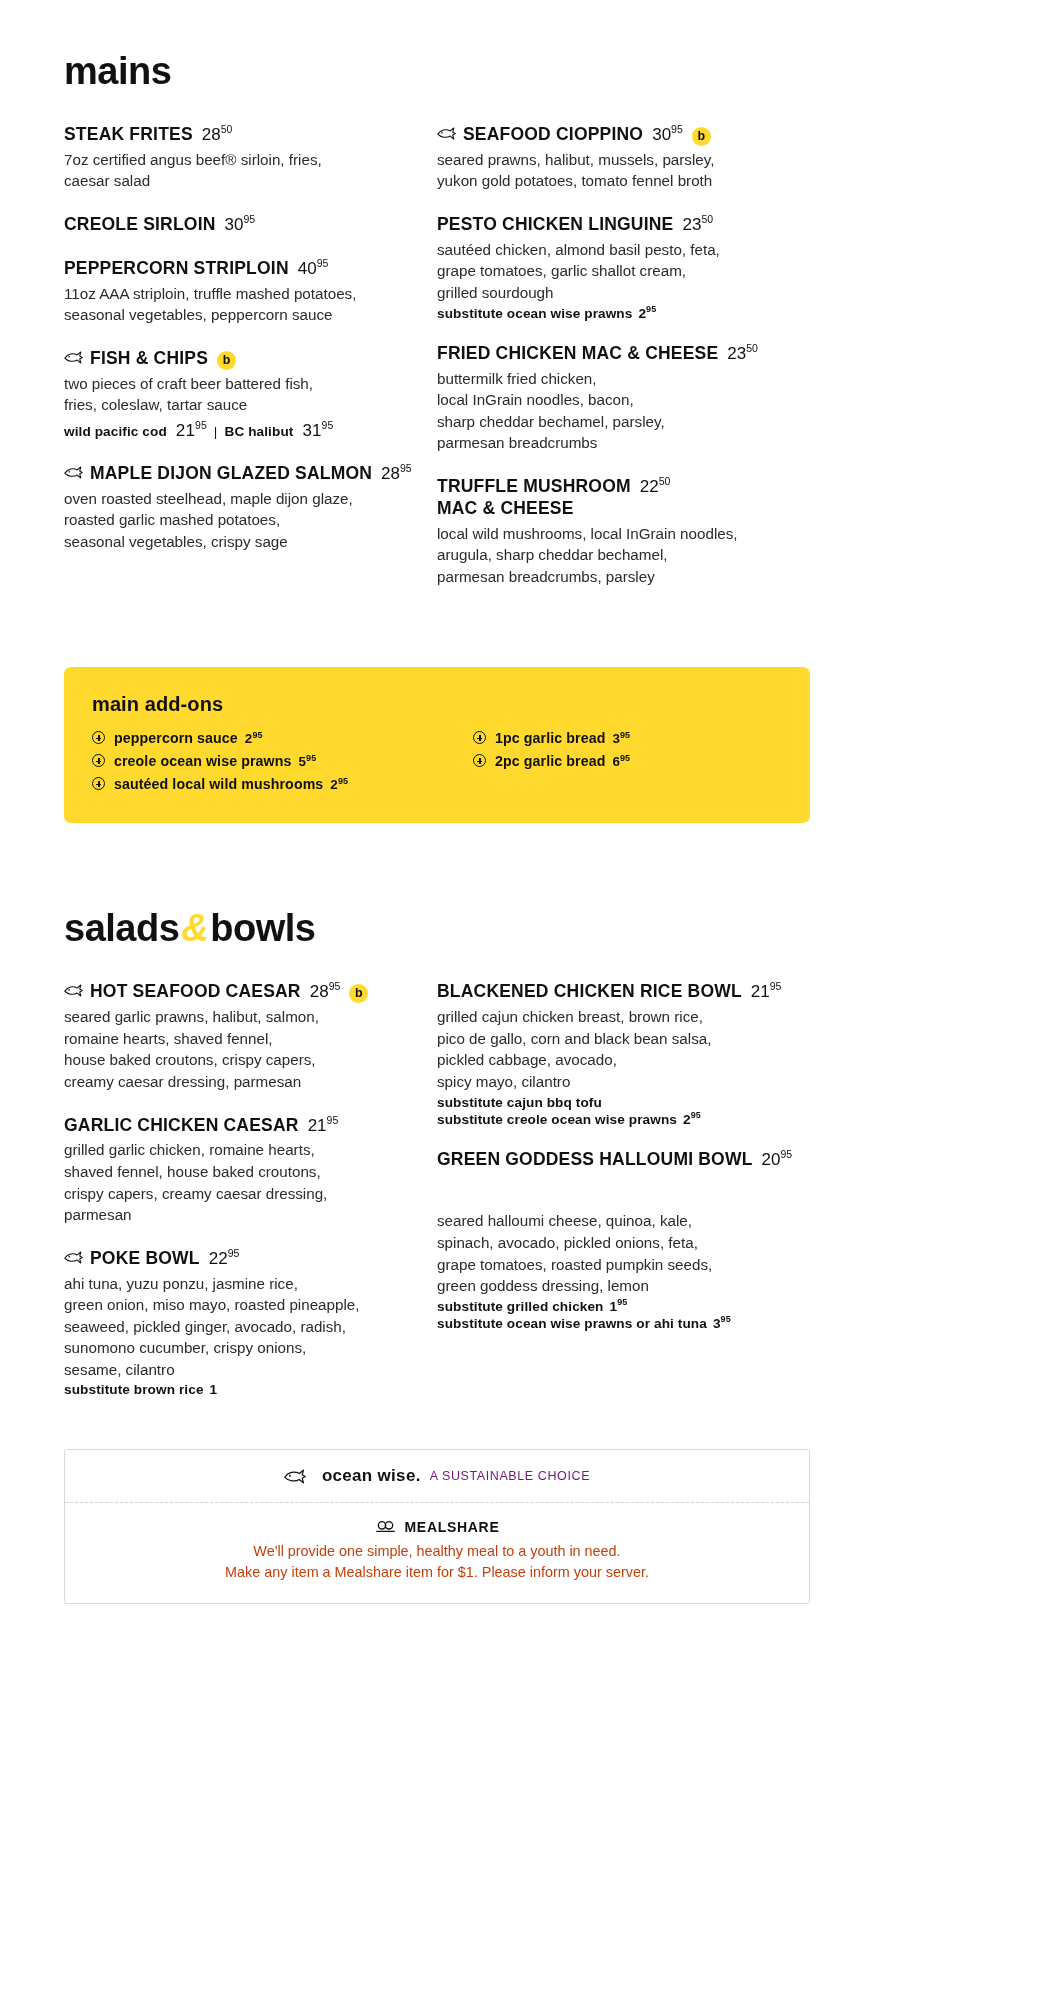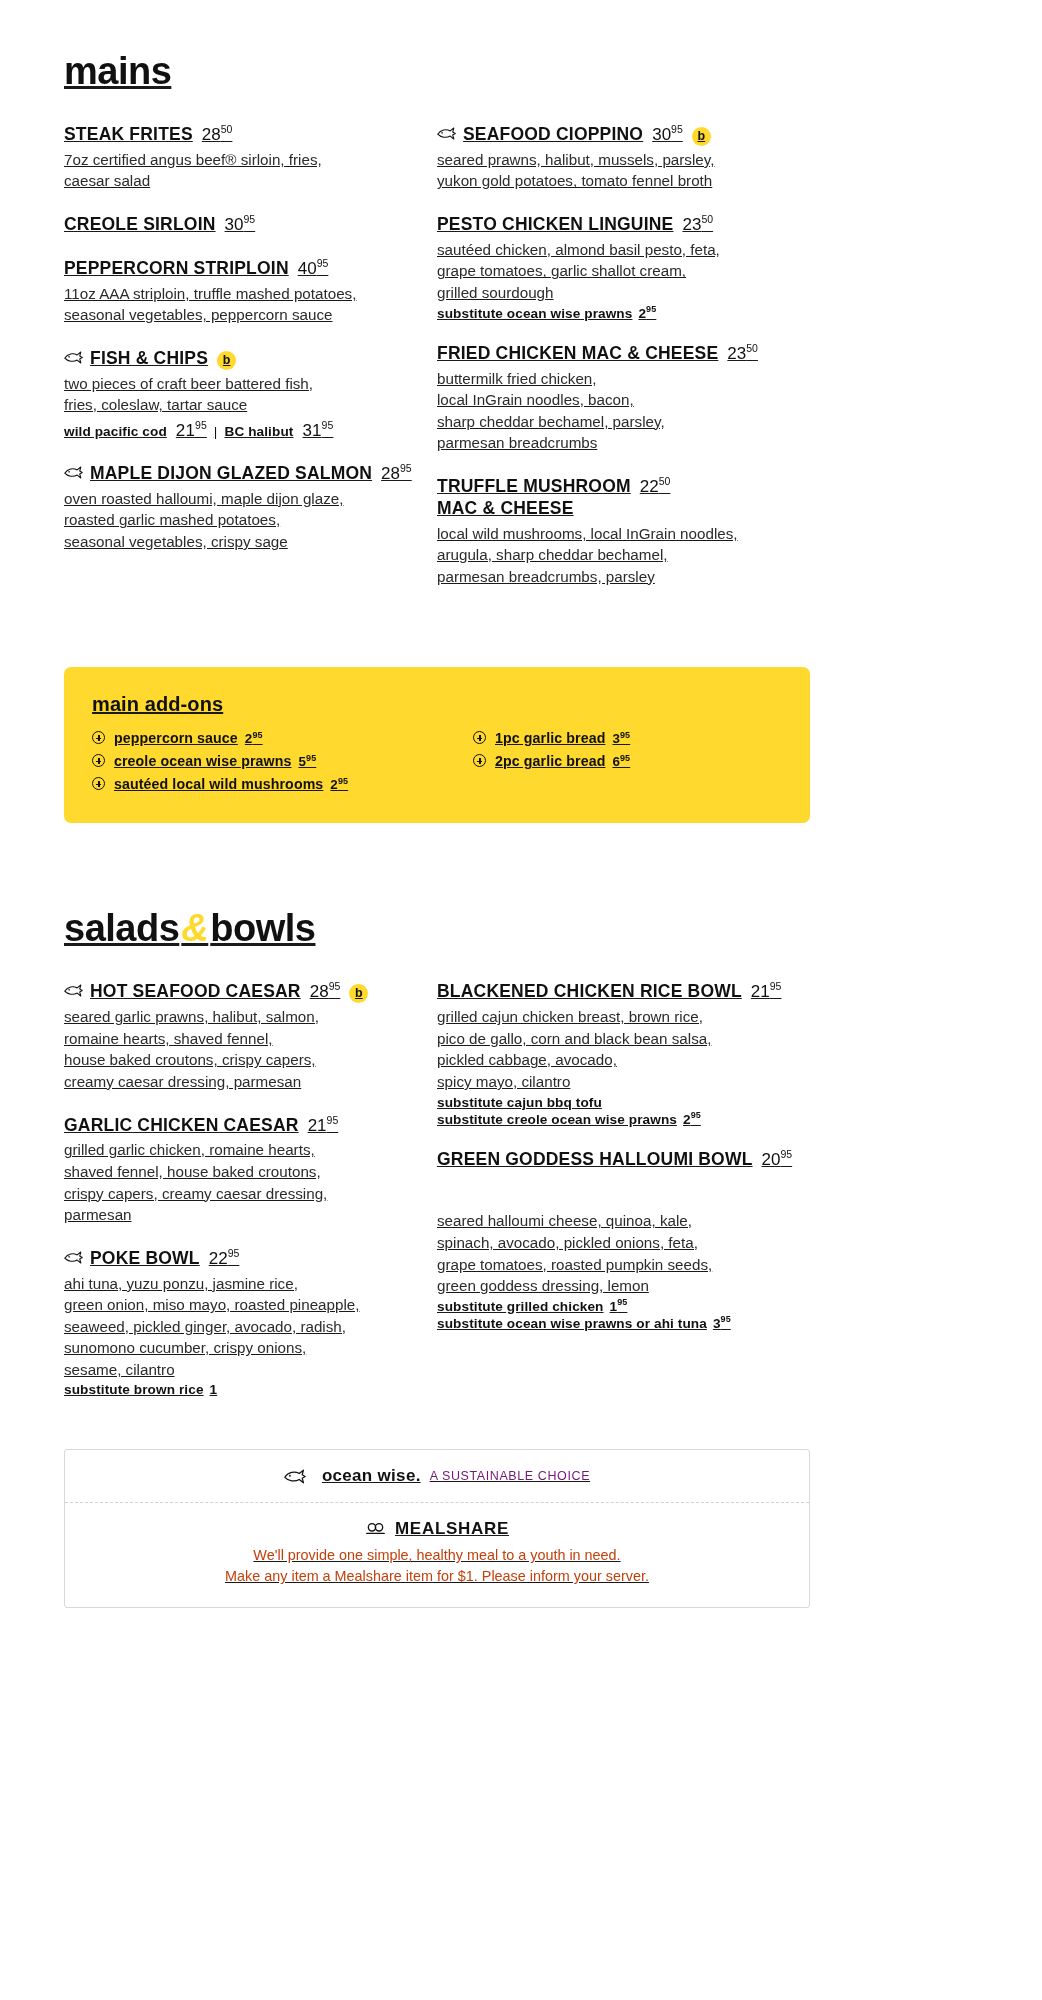--- a/index.html
+++ b/index.html
@@ -13,21 +13,20 @@
     min-height: 2000px;
     font-family: "Liberation Sans", sans-serif;
     color: #1a1a1a;
     position: relative;
   }
   .page {
     width: 874px;
     min-height: 2000px;
     padding: 52px 64px 30px 64px;
     position: relative;
-    text-decoration: underline;
   }
 
   
   .section-title {
     font-size: 38px;
     font-weight: 700;
     letter-spacing: -0.5px;
     color: #111111;
     margin: 0 0 34px 0;
     line-height: 1;
@@ -219,21 +218,21 @@
     text-align: center;
   }
   .mealshare-row {
     display: flex;
     align-items: center;
     justify-content: center;
     gap: 9px;
     margin-bottom: 6px;
   }
   .mealshare-word {
-    font-size: 17px;
+    font-size: 14px;
     font-weight: 700;
     letter-spacing: 0.7px;
     color: #111;
   }
   .ms-icon {
     width: 21px; height: 15px;
   }
   .footer-line {
     font-size: 14.4px;
     color: #c2410c;
@@ -298,21 +297,21 @@
         <div class="item-head">
           <span class="fish-icon">
             <svg viewBox="0 0 26 17" width="19" height="13">
                 <path d="M1 9.5 C5 3, 13 2, 18 5 L23 1 L21.5 6.5 L25 8.5 L21.5 10.5 L23 16 L18 12 C13 15, 5 14, 1 9.5 Z" fill="none" stroke="#111" stroke-width="1.5" stroke-linejoin="round"></path>
                 <circle cx="7" cy="7.6" r="1.1" fill="#111"></circle>
               </svg>
           </span>
           <span class="item-name">MAPLE DIJON GLAZED SALMON</span>
           <span class="price"><span>28</span><sup>95</sup></span>
         </div>
-        <div class="desc" style="white-space: pre-line;">oven roasted halloumi, maple dijon glaze,
+        <div class="desc" style="white-space: pre-line;">oven roasted steelhead, maple dijon glaze,
 roasted garlic mashed potatoes,
 seasonal vegetables, crispy sage</div>
       </div>
 
     </div>
 
     <div class="col">
 
       <div class="item">
         <div class="item-head">

